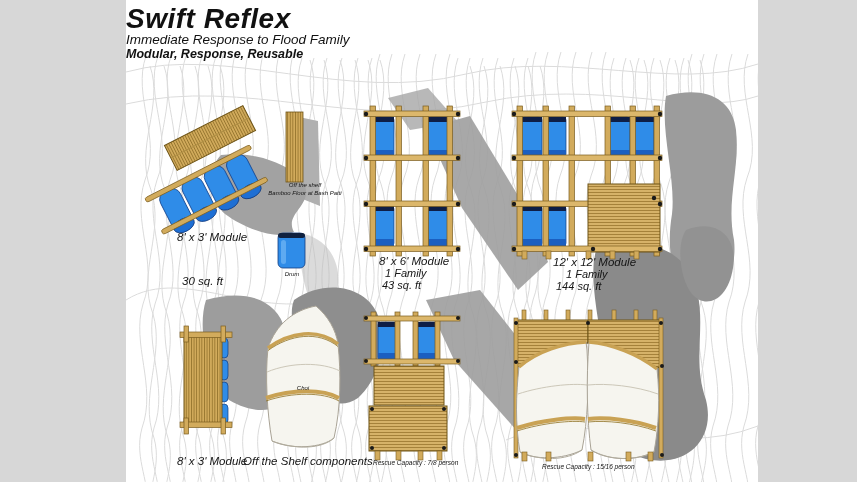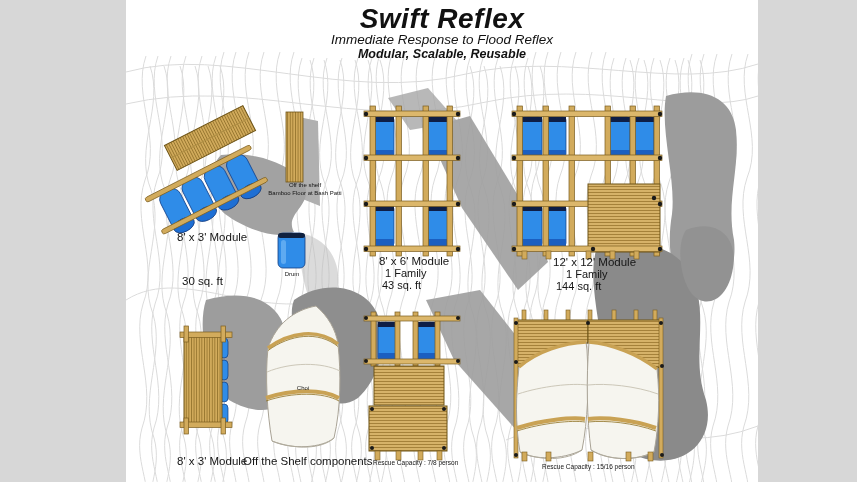--- a/index.html
+++ b/index.html
@@ -1,24 +1,24 @@
 <!DOCTYPE html>
 <html><head>
 <meta charset="utf-8">
 <style>
   html,body{margin:0;padding:0}
   body{width:857px;height:482px;background:#d7d7d7;position:relative;overflow:hidden;
        font-family:"Liberation Sans",sans-serif;color:#111}
   .poster{position:absolute;left:126px;top:0;width:632px;height:482px;background:#ffffff}
   .gfx{position:absolute;left:0;top:0;z-index:1}
-  .titles{position:absolute;top:4px;left:0;width:100%;text-align:center;z-index:3}
+  .titles{position:absolute;top:4px;left:0;width:100%;z-index:3}
   .t1{font-size:28px;font-weight:bold;font-style:italic;letter-spacing:.5px;line-height:1.05}
   .t2{font-size:13.5px;font-style:italic;line-height:1.1}
   .t3{font-size:12.5px;font-weight:bold;font-style:italic;line-height:1.1}
-  .lbl{position:absolute;white-space:nowrap;z-index:3;line-height:1;color:#151515}
+  .lbl{position:absolute;font-style:italic;white-space:nowrap;z-index:3;line-height:1;color:#151515}
   .s12{font-size:11.5px}
   .s11{font-size:11px}
   .s7{font-size:6.5px}
   .s6{font-size:6px}
   .ctr{transform:translateX(-50%)}
 </style>
 </head>
 <body>
 
 <div class="poster">
@@ -321,22 +321,22 @@
           <circle cx="536" cy="366" r="2"></circle>
         <circle cx="390" cy="455" r="2"></circle>
           <circle cx="536" cy="455" r="2"></circle>
         <circle cx="462" cy="323" r="2"></circle>
       </g>
     </g>
   </svg>
 
   <div class="titles">
     <div class="t1">Swift Reflex</div>
-    <div class="t2">Immediate Response to Flood Reflex</div>
-    <div class="t3">Modular, Scalable, Reusable</div>
+    <div class="t2">Immediate Response to Flood Family</div>
+    <div class="t3">Modular, Response, Reusable</div>
   </div>
 
   <div class="lbl s12" style="left:51px;top:232px">8' x 3' Module</div>
   <div class="lbl s12" style="left:56px;top:276px">30 sq. ft</div>
   <div class="lbl s6 ctr" style="left:179px;top:182px">Off the shelf</div>
   <div class="lbl s6 ctr" style="left:179px;top:190px">Bamboo Floor at Bash Patti</div>
   <div class="lbl s6 ctr" style="left:166px;top:271px">Drum</div>
   <div class="lbl s12" style="left:253px;top:256px">8' x 6' Module</div>
   <div class="lbl s11" style="left:259px;top:268px">1 Family</div>
   <div class="lbl s11" style="left:256px;top:280px">43 sq. ft</div>

